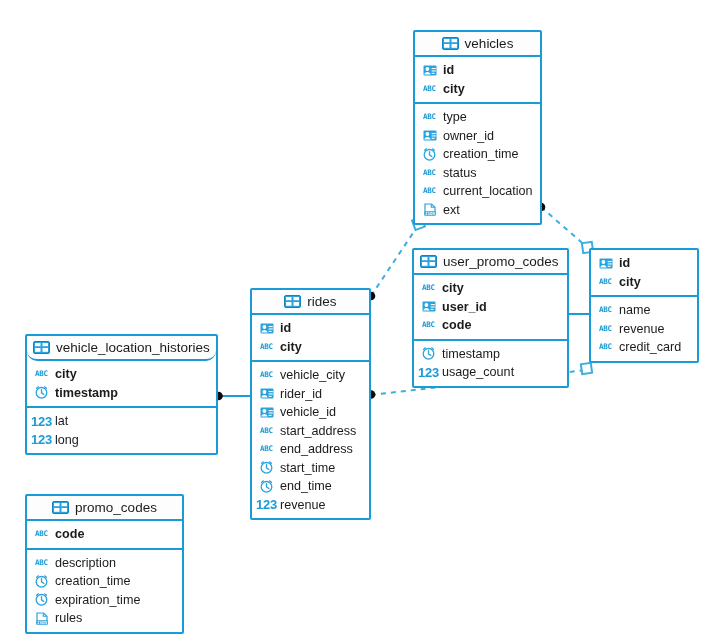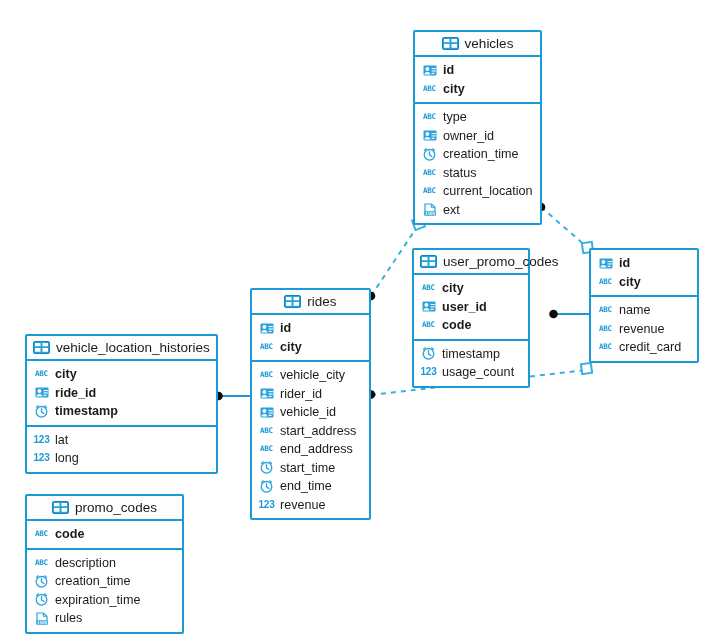--- a/index.html
+++ b/index.html
@@ -67,21 +67,21 @@
   .abc{
     font-family:"DejaVu Sans Mono", monospace;
     font-size:7.6px;
     font-weight:bold;
     color:#1a9ad7;
     letter-spacing:-0.3px;
     line-height:1;
   }
   .num{
     font-family:"Liberation Sans", sans-serif;
-    font-size:10px;
+    font-size:13px;
     font-weight:bold;
     color:#1a9ad7;
     letter-spacing:-0.3px;
     line-height:1;
   }
   .tbl-icon{width:17px;height:13px;flex:0 0 17px;display:flex;align-items:center;}
   .ttl{line-height:1;}
 </style>
 </head>
 <body>
@@ -202,21 +202,21 @@
               <path d="M7.3 1.2v3.1h3.4" fill="none" stroke="#29a3dd" stroke-width="1.1"></path>
               <rect x="0.3" y="8.3" width="11.4" height="4.2" rx="0.8" fill="#29a3dd"></rect>
               <text x="6" y="11.8" font-family="DejaVu Sans Mono, monospace" font-size="4.1" font-weight="bold" fill="#ffffff" text-anchor="middle">JSON</text>
             </svg>
         </span>
         <span>ext</span>
       </div>
     </div>
   </div>
 
-  <div class="table" style="left:412px;top:248px;width:118px;">
+  <div class="table" style="left:412px;top:248px;width:157px;">
     <div class="table-header" style="justify-content:flex-start;padding-left:6px;">
       <span class="tbl-icon">
         <svg width="17" height="13" viewBox="0 0 17 13">
             <rect x="0.5" y="0.5" width="16" height="12" rx="1.5" fill="#29a3dd" stroke="#1583bb"></rect>
             <rect x="2" y="2" width="5.5" height="3.2" fill="#ffffff"></rect>
             <rect x="9.5" y="2" width="5.5" height="3.2" fill="#ffffff"></rect>
             <rect x="2" y="7" width="5.5" height="3.8" fill="#ffffff"></rect>
             <rect x="9.5" y="7" width="5.5" height="3.8" fill="#ffffff"></rect>
           </svg>
       </span>
@@ -415,51 +415,38 @@
       <div class="field">
         <span class="ficon">
             <span class="num">123</span>
           </span>
         <span>revenue</span>
       </div>
     </div>
   </div>
 
   <div class="table" style="left:25px;top:334px;width:193px;">
-    <div class="table-header" style="justify-content:flex-start;padding-left:6px;">
+    <div class="table-header" style="justify-content:flex-start;padding-left:6px;border-radius:10px;">
       <span class="tbl-icon">
         <svg width="17" height="13" viewBox="0 0 17 13">
             <rect x="0.5" y="0.5" width="16" height="12" rx="1.5" fill="#29a3dd" stroke="#1583bb"></rect>
             <rect x="2" y="2" width="5.5" height="3.2" fill="#ffffff"></rect>
             <rect x="9.5" y="2" width="5.5" height="3.2" fill="#ffffff"></rect>
             <rect x="2" y="7" width="5.5" height="3.8" fill="#ffffff"></rect>
             <rect x="9.5" y="7" width="5.5" height="3.8" fill="#ffffff"></rect>
           </svg>
       </span>
       <span class="ttl">vehicle_location_histories</span>
     </div>
     <div class="pk-block">
       <div class="field pk">
         <span class="ficon">
             <span class="abc">ABC</span>
           </span>
         <span>city</span>
-      </div>
-      <div class="field pk">
-        <span class="ficon">
-          <svg width="14" height="11" viewBox="0 0 14 11">
-              <rect x="0.5" y="0.5" width="13" height="10" rx="1" fill="#29a3dd"></rect>
-              <circle cx="4.4" cy="4" r="1.9" fill="#ffffff"></circle>
-              <path d="M1.4 9.6c0-1.8 1.4-2.7 3-2.7s3 .9 3 2.7z" fill="#ffffff"></path>
-              <rect x="8.6" y="3" width="4.2" height="1.1" fill="#ffffff"></rect>
-              <rect x="8.6" y="5.4" width="4.2" height="1.1" fill="#ffffff"></rect>
-              <rect x="8.6" y="7.8" width="3" height="1.1" fill="#ffffff"></rect>
-            </svg>
-        </span>
-        <span>ride_id</span>
       </div>
       <div class="field pk">
         <span class="ficon">
           <svg width="13" height="13" viewBox="0 0 13 13">
               <circle cx="6.5" cy="6.8" r="5.3" fill="#ffffff" stroke="#29a3dd" stroke-width="1.3"></circle>
               <path d="M6.5 3.6v3.3l2.4 1.6" stroke="#29a3dd" stroke-width="1.3" fill="none" stroke-linecap="round"></path>
               <path d="M1.6 2.3l1.8-1.5M11.4 2.3L9.6.8" stroke="#29a3dd" stroke-width="1.2" stroke-linecap="round"></path>
             </svg>
         </span>
         <span>timestamp</span>

